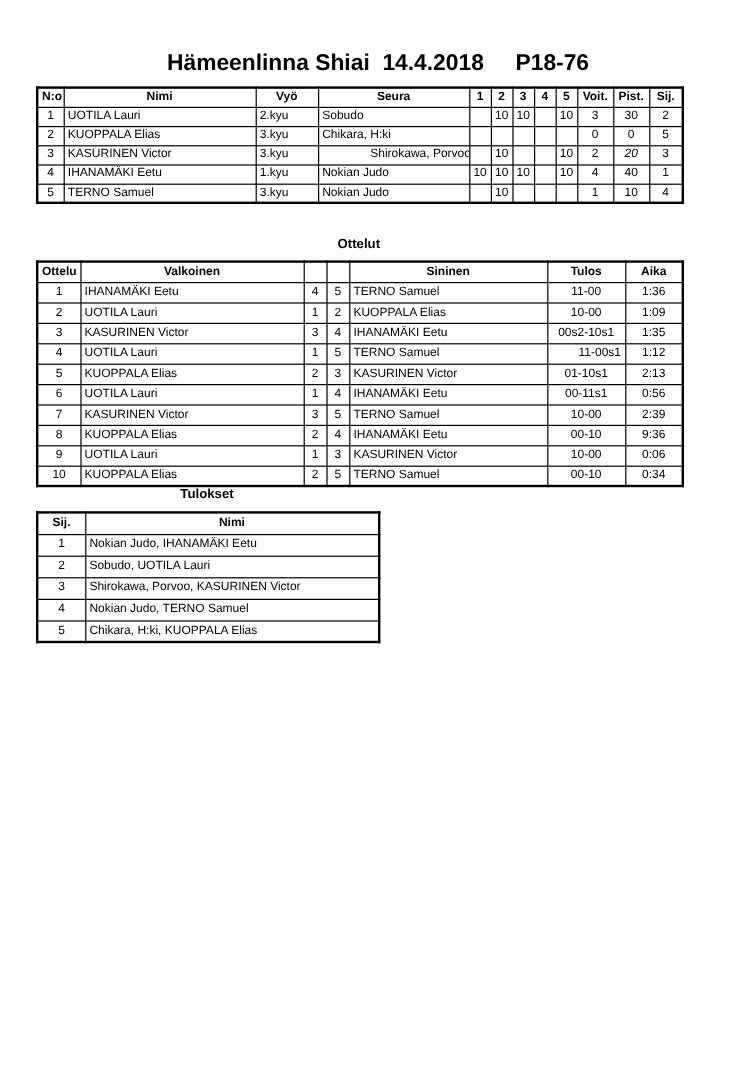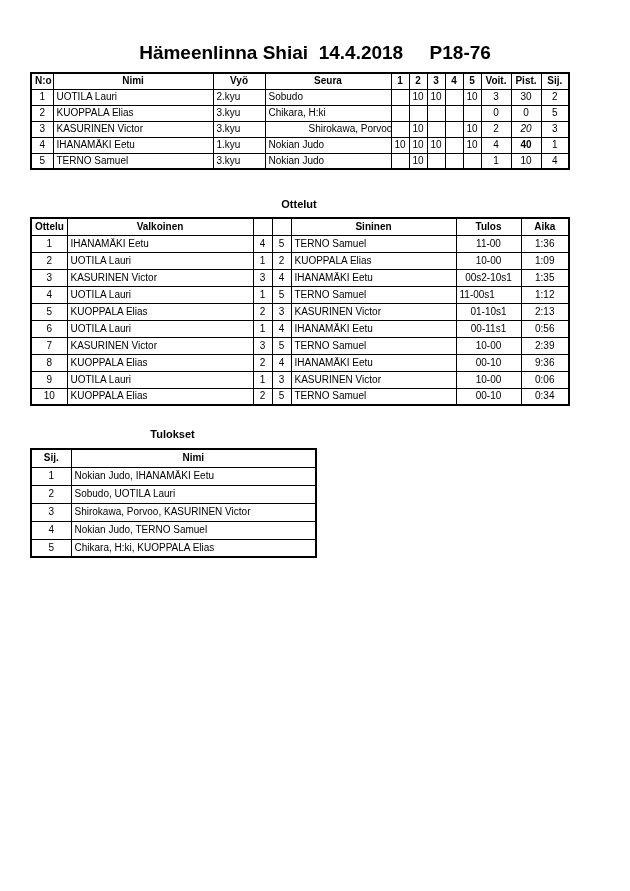--- a/index.html
+++ b/index.html
@@ -32,21 +32,21 @@
     border: 1px solid #000;
     font-size: 10px; line-height: 12px;
     padding: 1px 3px; white-space: nowrap; overflow: hidden;
     vertical-align: middle;
   }
   th { font-weight: bold; text-align: center; }
   #t1 { width: 538px; } #t1 th, #t1 td { height: 16px; }
   #t2 { width: 538px; } #t2 th, #t2 td { height: 17px; }
   #t3 { width: 285px; } #t3 th, #t3 td { height: 18px; }
   .mt-ottelut  { margin-top: 28px; margin-bottom: 7px; }
-  .mt-tulokset { margin-top: 22px; margin-bottom: 8px; width: 285px; }
+  .mt-tulokset { margin-bottom: 8px; width: 285px; }
 </style>
 </head>
 <body>
 
 <div class="page">
 
   <div class="doc-title">Hämeenlinna Shiai  14.4.2018     P18-76</div>
 
 
   <table id="t1">
@@ -127,21 +127,21 @@
           <td style="text-align: center;">4</td>
           <td style="text-align: left;">IHANAMÄKI Eetu</td>
           <td style="text-align: left;">1.kyu</td>
           <td style="text-align: left;">Nokian Judo</td>
           <td style="text-align: center;">10</td>
           <td style="text-align: center;">10</td>
           <td style="text-align: center;">10</td>
           <td style="text-align: center;"></td>
           <td style="text-align: center;">10</td>
           <td style="text-align: center;">4</td>
-          <td style="text-align: center; font-weight: bold;">40</td>
+          <td style="text-align: center;">40</td>
           <td style="text-align: center;">1</td>
         </tr>
         <tr>
           <td style="text-align: center;">5</td>
           <td style="text-align: left;">TERNO Samuel</td>
           <td style="text-align: left;">3.kyu</td>
           <td style="text-align: left;">Nokian Judo</td>
           <td style="text-align: center;"></td>
           <td style="text-align: center;">10</td>
           <td style="text-align: center;"></td>
@@ -204,21 +204,21 @@
           <td style="text-align: left;">IHANAMÄKI Eetu</td>
           <td style="text-align: center;">00s2-10s1</td>
           <td style="text-align: center;">1:35</td>
         </tr>
         <tr>
           <td style="text-align: center;">4</td>
           <td style="text-align: left;">UOTILA Lauri</td>
           <td style="text-align: center;">1</td>
           <td style="text-align: center;">5</td>
           <td style="text-align: left;">TERNO Samuel</td>
-          <td style="text-align: left;">11-00s1</td>
+          <td style="text-align: right;">11-00s1</td>
           <td style="text-align: center;">1:12</td>
         </tr>
         <tr>
           <td style="text-align: center;">5</td>
           <td style="text-align: left;">KUOPPALA Elias</td>
           <td style="text-align: center;">2</td>
           <td style="text-align: center;">3</td>
           <td style="text-align: left;">KASURINEN Victor</td>
           <td style="text-align: center;">01-10s1</td>
           <td style="text-align: center;">2:13</td>

